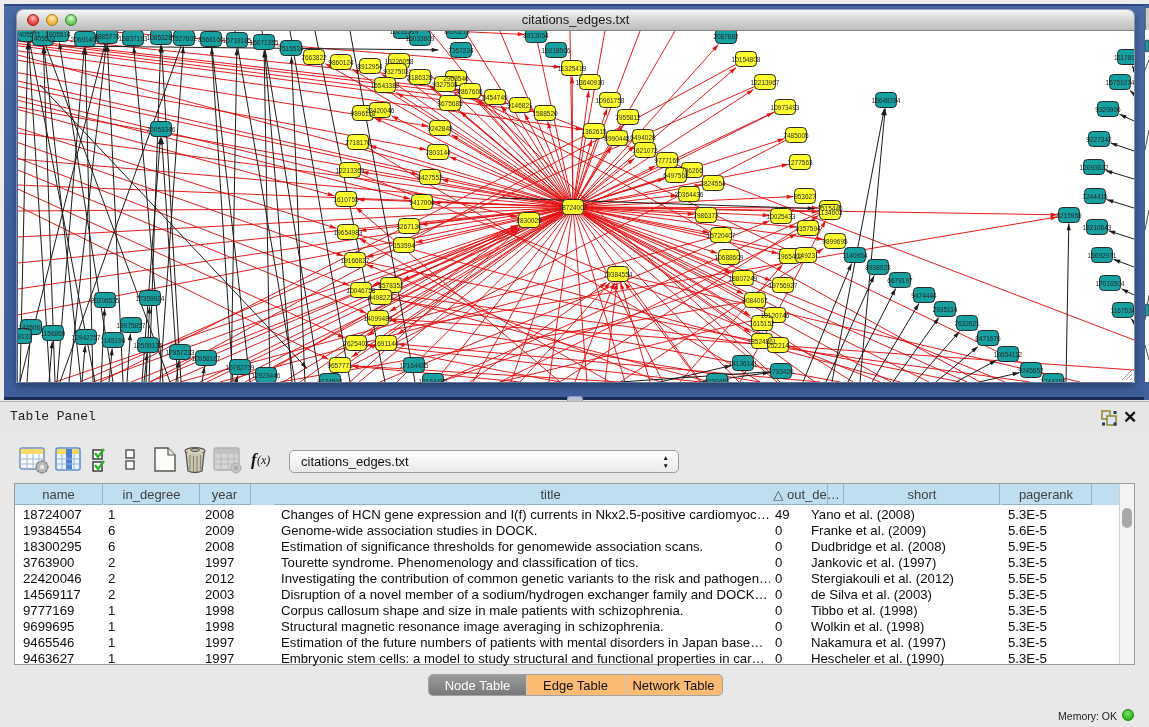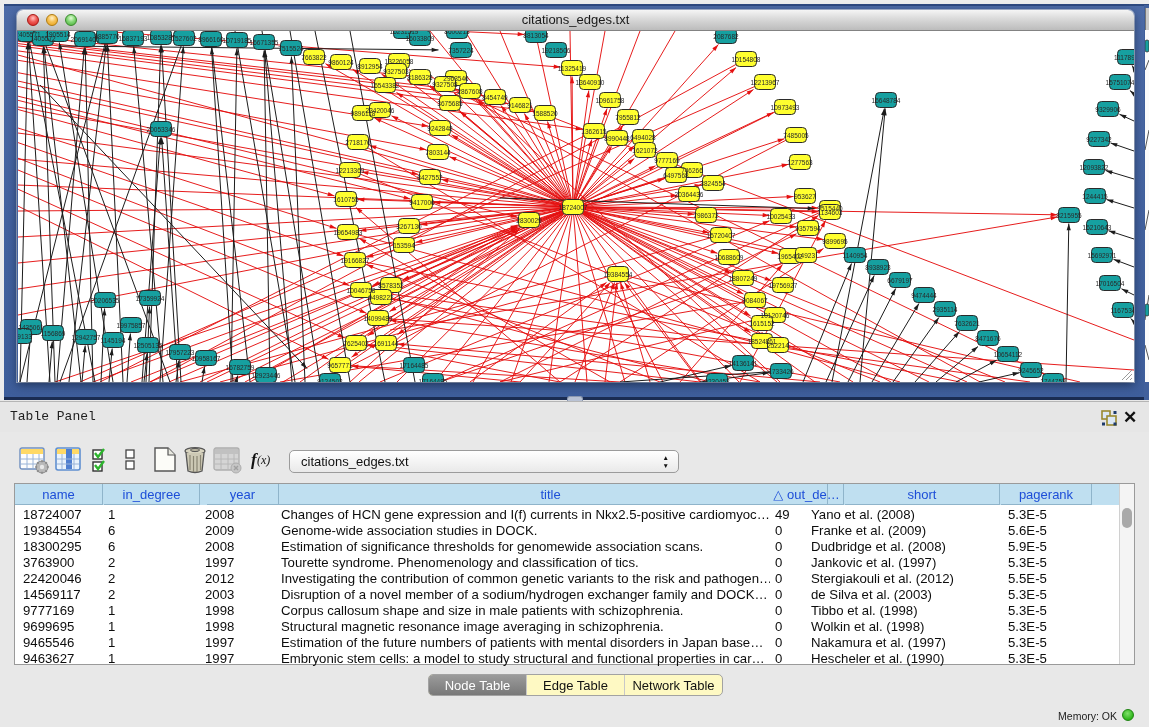--- a/index.html
+++ b/index.html
@@ -29,30 +29,30 @@
 #tpheader .t { position:absolute; left:10px; top:7px; font-size:13px; color:#1e1e1e;font-family:Liberation Mono, monospace; }
 #tpx { position:absolute; left:1123px; top:407px; font-size:17px; font-weight:bold; color:#111; }
 #combo { position:absolute; left:289px; top:450px; width:390px; height:23px;
   background:linear-gradient(#ffffff,#e9e9e9); border:1px solid #9b9b9b; border-radius:5px; }
 #combo .ct { position:absolute; left:11px; top:3px; font-size:13px; color:#111; }
 #combo .ar { position:absolute; right:9px; top:3px; font-size:6.5px; color:#111; line-height:8px; text-align:center; }
 #tbl { position:absolute; left:14px; top:483px; width:1121px; height:182px;
   background:#ffffff; border:1px solid #9a9a9a; }
 #thead { position:absolute; left:0; top:0; width:1105px; height:21px; background:#bfdff0; }
 .th { position:absolute; top:0; height:21px; line-height:21px; text-align:center;
-  font-size:13px; color:#1d4ed8; border-right:1px solid #8fb4ca; border-bottom:1px solid #8fb4ca; }
+  font-size:13px; color:#404040; border-right:1px solid #8fb4ca; border-bottom:1px solid #8fb4ca; }
 #rows { position:absolute; left:0; top:23px; width:1105px; }
 .tr { position:relative; height:16px; line-height:16px; white-space:nowrap; }
 .c { position:absolute; top:0; font-size:13.2px; color:#0d0d0d; }
 .c0 { left:8px; } .c1 { left:93px; } .c2 { left:190px; } .c3 { left:266px; width:489px; overflow:hidden; }
 .c4 { left:760px; } .c5 { left:796px; } .c6 { left:993px; }
 #vsb { position:absolute; right:0; top:0; width:15px; height:180px; background:#f4f4f4; border-left:1px solid #d0d0d0; }
 #vsb .thumb { position:absolute; left:2px; top:24px; width:10px; height:20px; background:#a9a9a9; border-radius:5px; }
 #tabs { position:absolute; left:428px; top:674px; width:295px; height:22px;
-  border:1px solid #a2a2a2; border-radius:5px; background:#fef9c3; overflow:hidden;
+  border:1px solid #a2a2a2; border-radius:5px; background:#fdba74; overflow:hidden;
   display:flex; font-size:13px; }
 #tabs div { flex:1; text-align:center; line-height:21px; color:#111; }
 #tabs .sel { background:linear-gradient(#9b9b9b,#787878); color:#fff; }
 #tabs .s2 { border-left:1px solid #c8c8c8; border-right:1px solid #c8c8c8; }
 #membar { position:absolute; right:32px; top:710px; font-size:10.5px; color:#222; }
 #memdot { position:absolute; left:1122px; top:709px; width:12px; height:12px; border-radius:50%;
   background:radial-gradient(circle at 45% 35%, #7fe06a, #2eb51a 70%); border:1px solid #1d8410; }
 </style></head>
 <body>
 <div id="page">
@@ -603,21 +603,21 @@
 </g>
 </svg>
   <div id="combo">
       <span class="ct">citations_edges.txt</span>
       <span class="ar">▲<br>▼</span>
     </div>
   <div id="tbl">
     <div id="thead">
       <span class="th" style="left:0;width:88px">name</span>
       <span class="th" style="left:89px;width:96px">in_degree</span>
-      <span class="th" style="left:192px;width:72px">year</span>
+      <span class="th" style="left:184px;width:52px">year</span>
       <span class="th" style="left:259px;width:554px">title</span>
       <span class="th" style="left:755px;width:74px">△ out_de…</span>
       <span class="th" style="left:830px;width:155px">short</span>
       <span class="th" style="left:986px;width:91px">pagerank</span>
     </div>
     <div id="rows">
 <div class="tr">
           <span class="c c0">18724007</span>
           <span class="c c1">1</span>
           <span class="c c2">2008</span>

